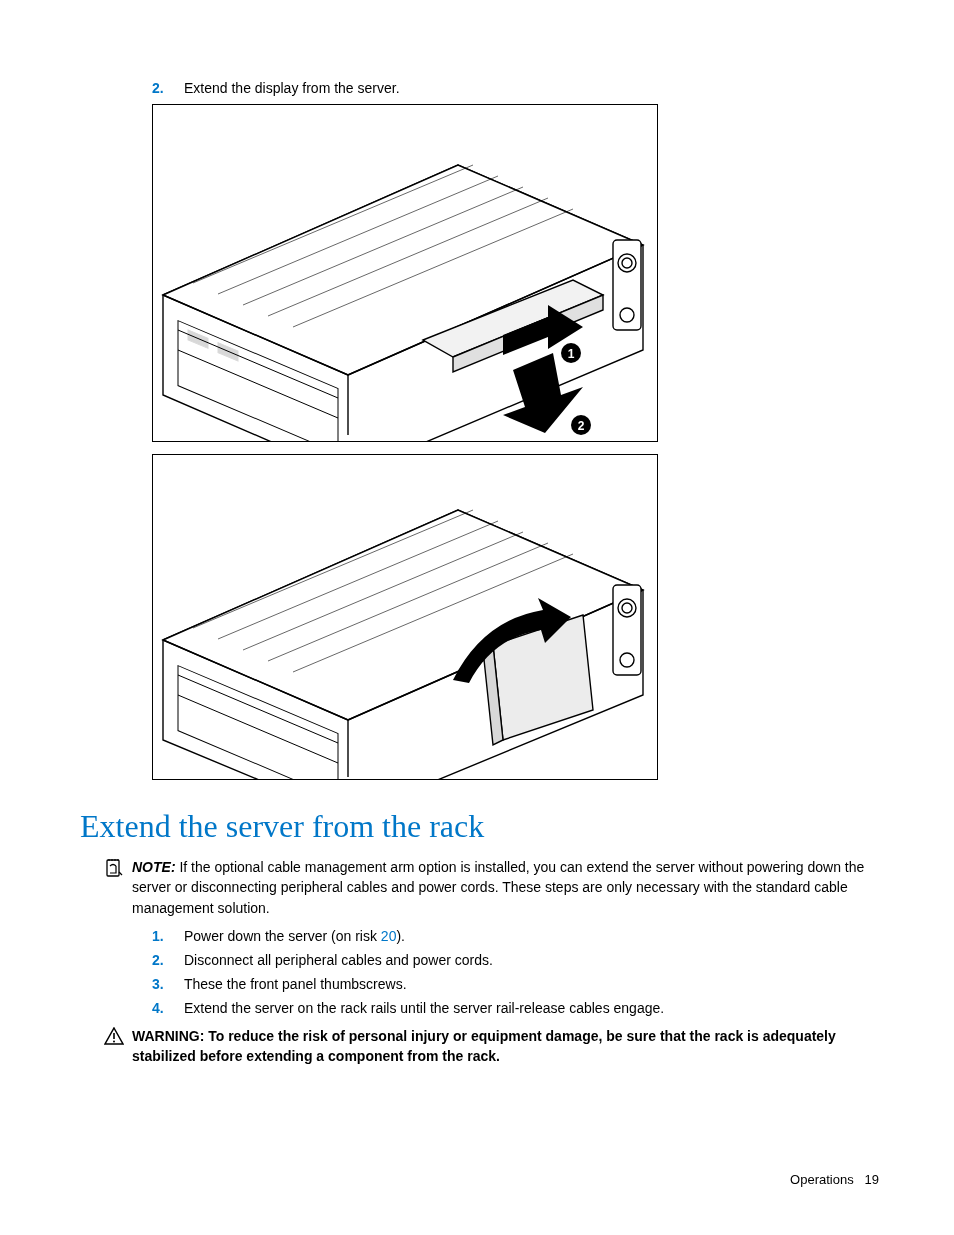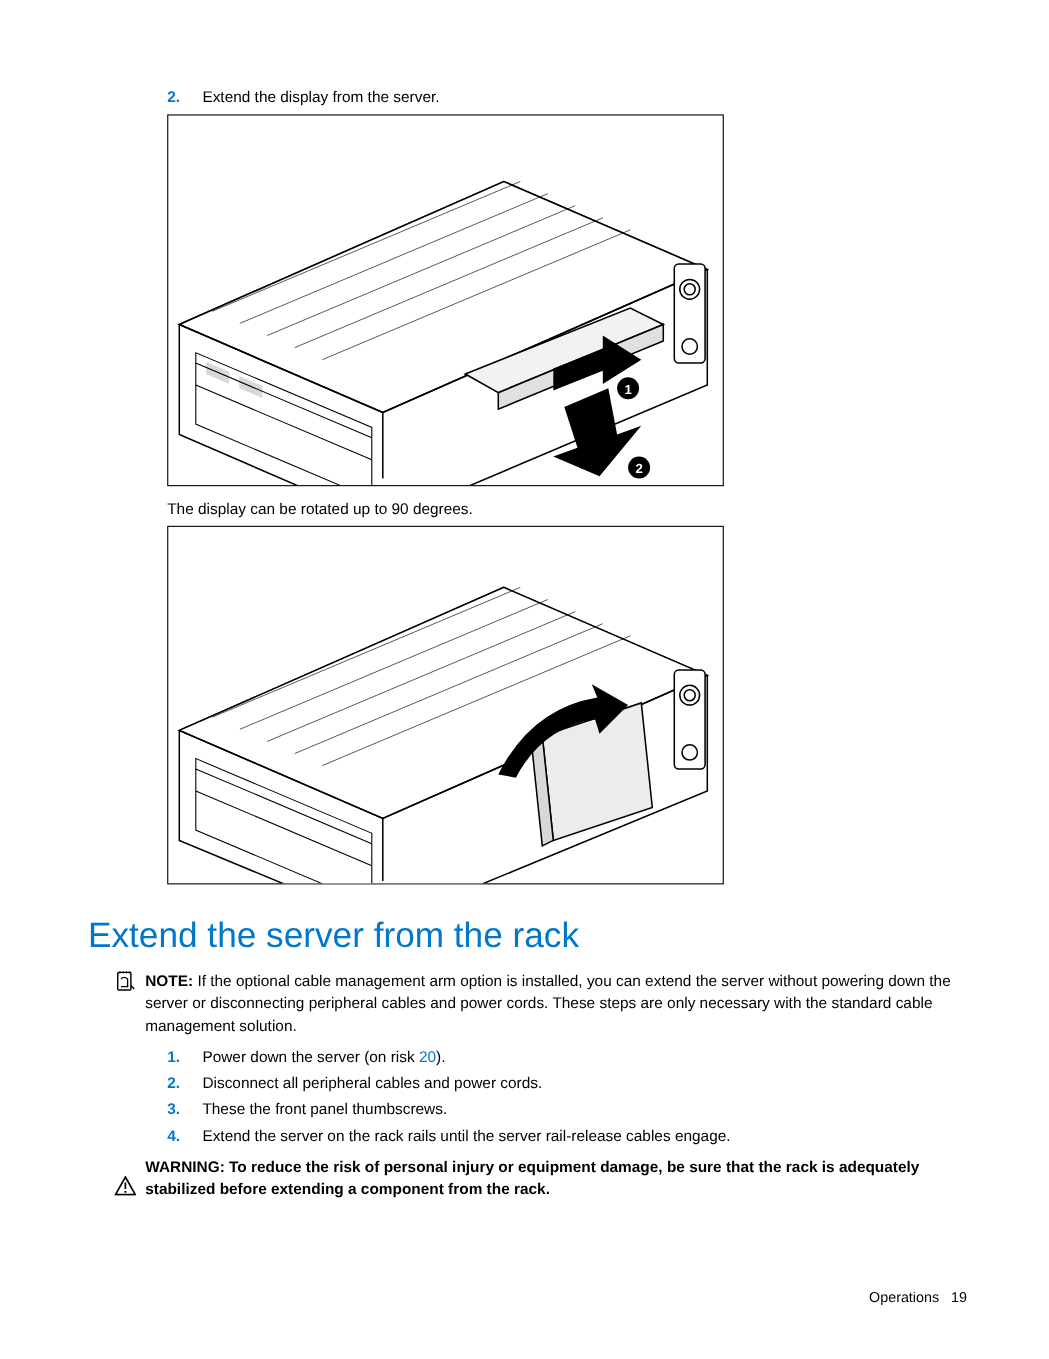--- a/index.html
+++ b/index.html
@@ -48,45 +48,45 @@
   .caption {
     margin-left: 72px;
     margin-bottom: 8px;
     font-size: 14px;
   }
   h1.section-heading {
     color: #0077c8;
     font-weight: normal;
     font-size: 32px;
     margin: 28px 0 12px 0;
-    font-family: Liberation Sans, sans-serif;
+    font-family: Liberation Serif, serif;
   }
   .note-block {
     display: flex;
     margin-left: 24px;
     margin-bottom: 10px;
     font-size: 14px;
   }
   .note-icon {
     min-width: 28px;
     padding-top: 1px;
   }
   .note-body {
     flex: 1;
     line-height: 1.45;
   }
   .note-label {
     font-weight: bold;
+    font-style: italic;
   }
   .warn-block {
     display: flex;
     margin-left: 24px;
     margin-top: 10px;
     font-size: 14px;
-    align-items: flex-end;
   }
   .warn-icon {
     min-width: 28px;
     padding-top: 1px;
   }
   .warn-body {
     flex: 1;
     line-height: 1.45;
     font-weight: bold;
   }
@@ -164,21 +164,20 @@
         <text x="418" y="253" text-anchor="middle" font-size="12" fill="#fff" font-weight="bold">1</text>
       </g>
 
       <g>
         <circle cx="428" cy="320" r="10" fill="#000"></circle>
         <text x="428" y="325" text-anchor="middle" font-size="12" fill="#fff" font-weight="bold">2</text>
       </g>
     </svg>
   </div>
 
-  <div class="caption">The display can be rotated up to 90 degrees.</div>
 
   <div class="figure" style="width:504px;height:324px;">
     <svg viewBox="0 0 504 324" width="504" height="324">
       <g stroke="#000" stroke-width="1.4" fill="#fff">
         <polygon points="10,185 305,55 490,135 490,240 195,362 10,285" fill="#fff"></polygon>
         <polygon points="10,185 305,55 490,135 195,265" fill="#fff"></polygon>
         <line x1="10" y1="185" x2="195" y2="265"></line>
         <line x1="195" y1="265" x2="490" y2="135"></line>
         <line x1="195" y1="265" x2="195" y2="322"></line>
         <g stroke-width="1">

